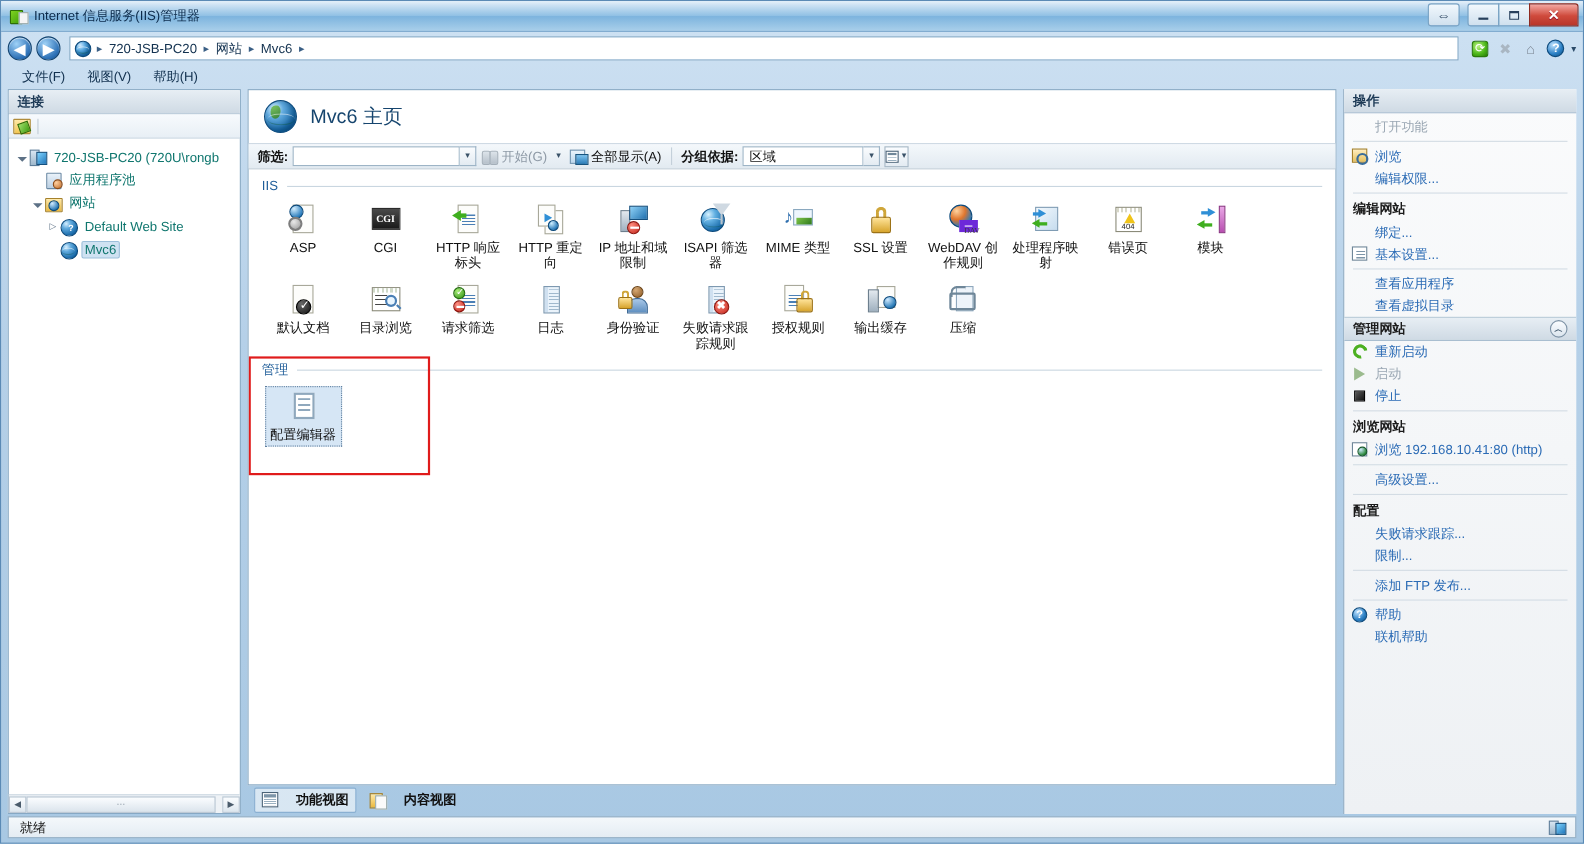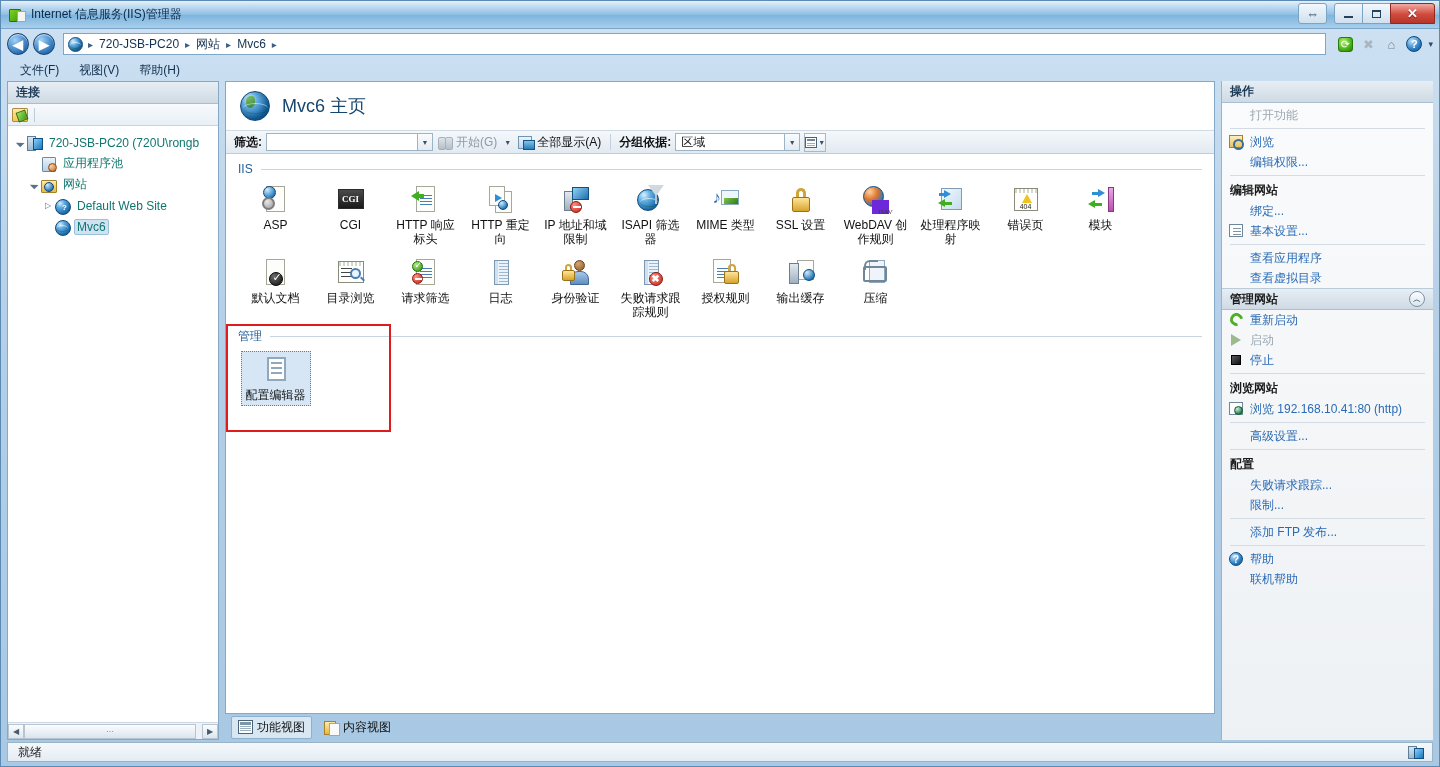--- a/index.html
+++ b/index.html
@@ -318,21 +318,21 @@
   .ic-mime .pic:after{content:"";position:absolute;left:2px;top:7px;width:14px;height:6px;
     background:linear-gradient(135deg,#7ec449,#2f7a1d);}
   
   .lock .body{position:absolute;left:6px;top:12px;width:18px;height:15px;border-radius:2px;
     background:linear-gradient(180deg,#ffe49a,#d7a42c);border:1px solid #9c7216;}
   .lock .shk{position:absolute;left:10px;top:3px;width:10px;height:11px;border:3px solid #cfa63a;
     border-bottom:0;border-radius:6px 6px 0 0;}
   
   .ic-dav .gl{position:absolute;left:2px;top:1px;width:21px;height:21px;border-radius:50%;
     background:radial-gradient(circle at 30% 25%,#ffd3a0 0%,#e0762d 40%,#2c79b8 75%,#124e7e 100%);border:1px solid #0d4a7c;}
-  .ic-dav .tag{position:absolute;left:11px;top:15px;width:17px;height:11px;background:#fff;border:7px solid #6d28d9;
+  .ic-dav .tag{position:absolute;left:11px;top:15px;width:17px;height:11px;background:#fff;border:5px solid #6d28d9;
     font-size:7px;color:#3a3a3a;text-align:center;line-height:10px;font-family:"Liberation Serif",serif;}
   
   .ic-hm .box{position:absolute;left:5px;top:3px;width:21px;height:22px;
     background:linear-gradient(135deg,#f2f8fd,#c6dcee);border:1px solid #7f9cb4;}
   .ic-hm .a1{position:absolute;left:8px;top:5px;width:0;height:0;
     border-top:4px solid transparent;border-bottom:4px solid transparent;border-left:7px solid #2f8fd6;}
   .ic-hm .a1b{position:absolute;left:3px;top:8px;width:7px;height:3px;background:#2f8fd6;}
   .ic-hm .a2{position:absolute;left:2px;top:14px;width:0;height:0;
     border-top:4px solid transparent;border-bottom:4px solid transparent;border-right:7px solid #3fae1f;}
   .ic-hm .a2b{position:absolute;left:8px;top:17px;width:8px;height:3px;background:#3fae1f;}
@@ -416,21 +416,21 @@
 
   
   .annot-box{
     position:absolute; border:2px solid #e01b1b; pointer-events:none;
   }
 
   
   .view-tabs{
     height:26px;flex:none;display:flex;align-items:center;gap:6px;padding-left:6px;
   }
-  .vtab{display:flex;align-items:center;gap:4px;padding:2px 6px;font-size:12px;color:#111;}
+  .vtab{display:flex;align-items:center;gap:16px;padding:2px 6px;font-size:12px;color:#111;font-weight:bold;}
   .vtab.active{border:1px solid #8ab0d2;background:rgba(255,255,255,.55);border-radius:2px;}
   .ic-feat{width:15px;height:14px;background:#fff;border:1px solid #4a6378;position:relative;}
   .ic-feat:before{content:"";position:absolute;left:1px;top:1px;right:1px;height:3px;background:#7d95a8;}
   .ic-feat:after{content:"";position:absolute;left:1px;top:5px;right:1px;bottom:1px;
     background:repeating-linear-gradient(180deg,#9ab0c0 0 1px,#fff 1px 2px);}
   .ic-cont{width:15px;height:14px;position:relative;}
   .ic-cont:before{content:"";position:absolute;left:0;top:1px;width:10px;height:12px;
     background:linear-gradient(180deg,#ffe9a8,#eab93f);border:1px solid #a5812b;}
   .ic-cont:after{content:"";position:absolute;left:5px;top:3px;width:9px;height:11px;
     background:#fafafa;border:1px solid #9aa;}

